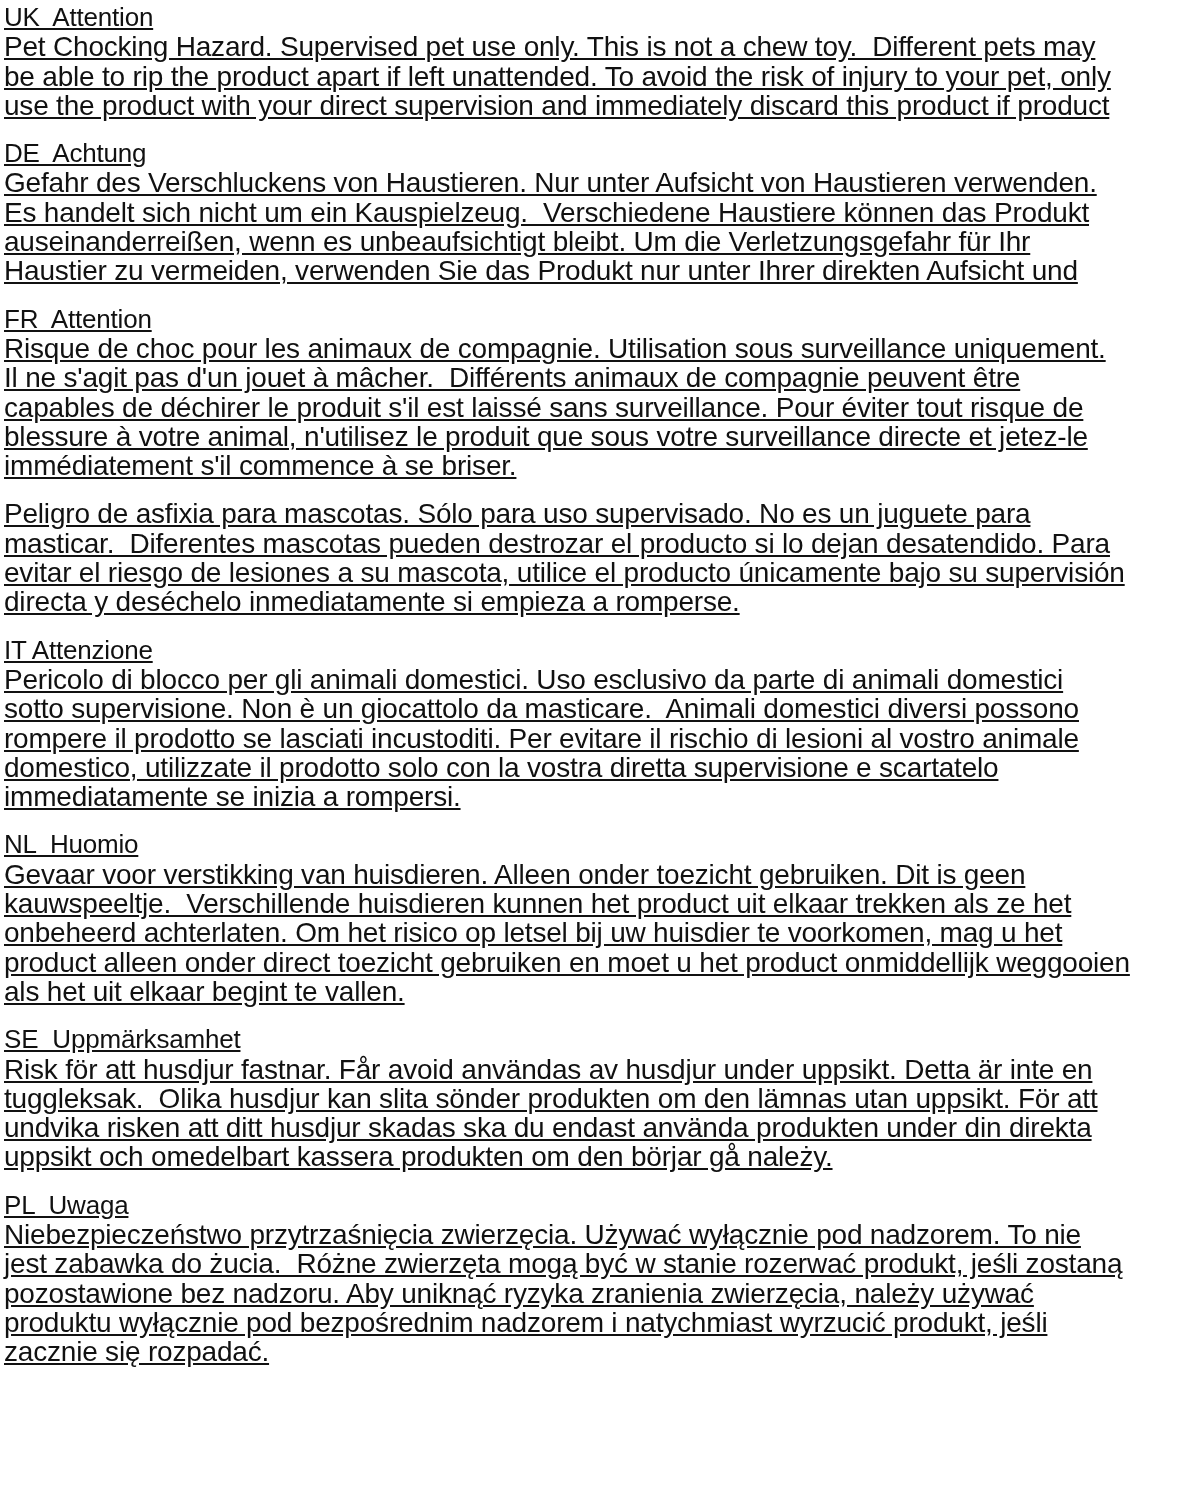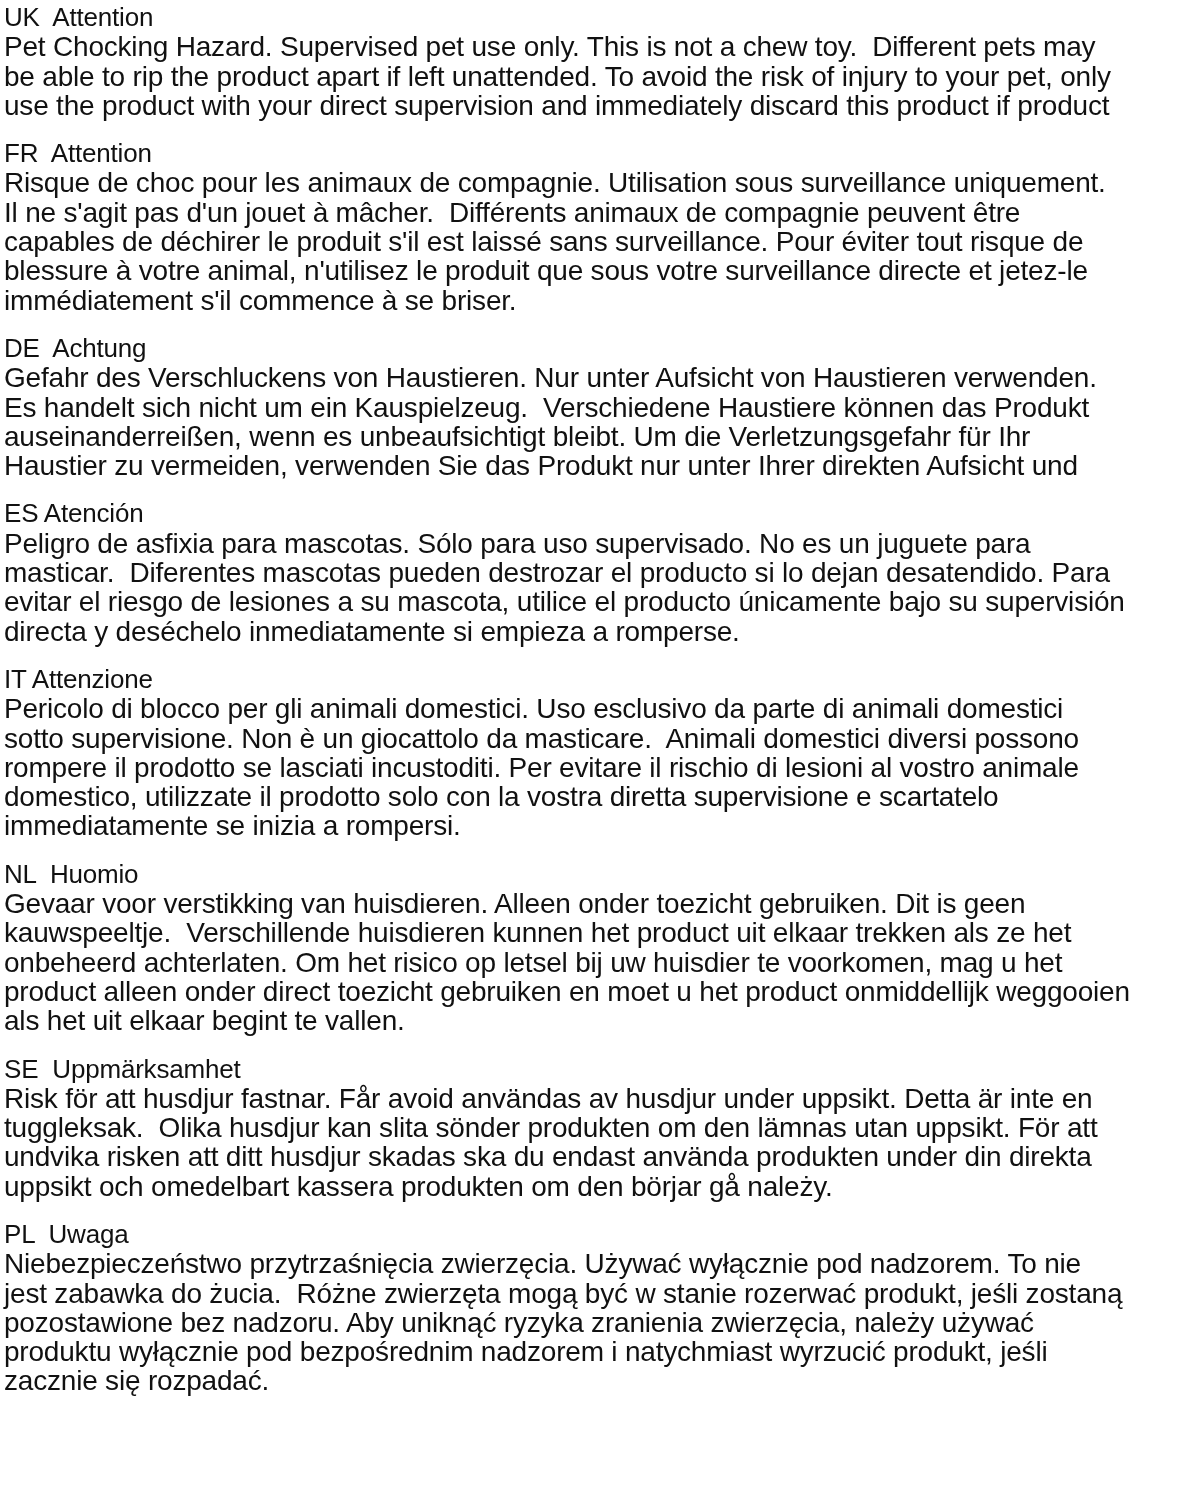--- a/index.html
+++ b/index.html
@@ -9,20 +9,21 @@
   }
   body {
     width: 1197px;
     height: 1500px;
     overflow: hidden;
     font-family: "Liberation Sans", "DejaVu Sans", sans-serif;
     color: #111111;
   }
   .page {
     padding: 3px 17px 0 4px;
+    text-decoration: underline;
   }
   .warning-section {
     margin: 0 0 19px 0;
   }
   .warning-section.gap-large {
   }
   .section-heading {
     font-size: 26px;
     line-height: 29.3px;
     font-weight: 400;
@@ -43,38 +44,37 @@
 <div class="page">
 
   <div class="warning-section">
     <div class="section-heading">UK  Attention</div>
     <div class="warning-line">Pet Chocking Hazard. Supervised pet use only. This is not a chew toy.  Different pets may</div>
     <div class="warning-line">be able to rip the product apart if left unattended. To avoid the risk of injury to your pet, only</div>
     <div class="warning-line">use the product with your direct supervision and immediately discard this product if product</div>
   </div>
 
   <div class="warning-section">
+    <div class="section-heading">DE  Achtung</div>
+    <div class="warning-line">Gefahr des Verschluckens von Haustieren. Nur unter Aufsicht von Haustieren verwenden.</div>
+    <div class="warning-line">Es handelt sich nicht um ein Kauspielzeug.  Verschiedene Haustiere können das Produkt</div>
+    <div class="warning-line">auseinanderreißen, wenn es unbeaufsichtigt bleibt. Um die Verletzungsgefahr für Ihr</div>
+    <div class="warning-line">Haustier zu vermeiden, verwenden Sie das Produkt nur unter Ihrer direkten Aufsicht und</div>
+  </div>
+
+  <div class="warning-section">
     <div class="section-heading">FR  Attention</div>
     <div class="warning-line">Risque de choc pour les animaux de compagnie. Utilisation sous surveillance uniquement.</div>
     <div class="warning-line">Il ne s'agit pas d'un jouet à mâcher.  Différents animaux de compagnie peuvent être</div>
     <div class="warning-line">capables de déchirer le produit s'il est laissé sans surveillance. Pour éviter tout risque de</div>
     <div class="warning-line">blessure à votre animal, n'utilisez le produit que sous votre surveillance directe et jetez-le</div>
     <div class="warning-line">immédiatement s'il commence à se briser.</div>
   </div>
 
   <div class="warning-section">
-    <div class="section-heading">DE  Achtung</div>
-    <div class="warning-line">Gefahr des Verschluckens von Haustieren. Nur unter Aufsicht von Haustieren verwenden.</div>
-    <div class="warning-line">Es handelt sich nicht um ein Kauspielzeug.  Verschiedene Haustiere können das Produkt</div>
-    <div class="warning-line">auseinanderreißen, wenn es unbeaufsichtigt bleibt. Um die Verletzungsgefahr für Ihr</div>
-    <div class="warning-line">Haustier zu vermeiden, verwenden Sie das Produkt nur unter Ihrer direkten Aufsicht und</div>
-  </div>
-
-  <div class="warning-section">
-    <div class="section-heading">ES Atención</div>
     <div class="warning-line">Peligro de asfixia para mascotas. Sólo para uso supervisado. No es un juguete para</div>
     <div class="warning-line">masticar.  Diferentes mascotas pueden destrozar el producto si lo dejan desatendido. Para</div>
     <div class="warning-line">evitar el riesgo de lesiones a su mascota, utilice el producto únicamente bajo su supervisión</div>
     <div class="warning-line">directa y deséchelo inmediatamente si empieza a romperse.</div>
   </div>
 
   <div class="warning-section gap-large">
     <div class="section-heading">IT Attenzione</div>
     <div class="warning-line">Pericolo di blocco per gli animali domestici. Uso esclusivo da parte di animali domestici</div>
     <div class="warning-line">sotto supervisione. Non è un giocattolo da masticare.  Animali domestici diversi possono</div>

